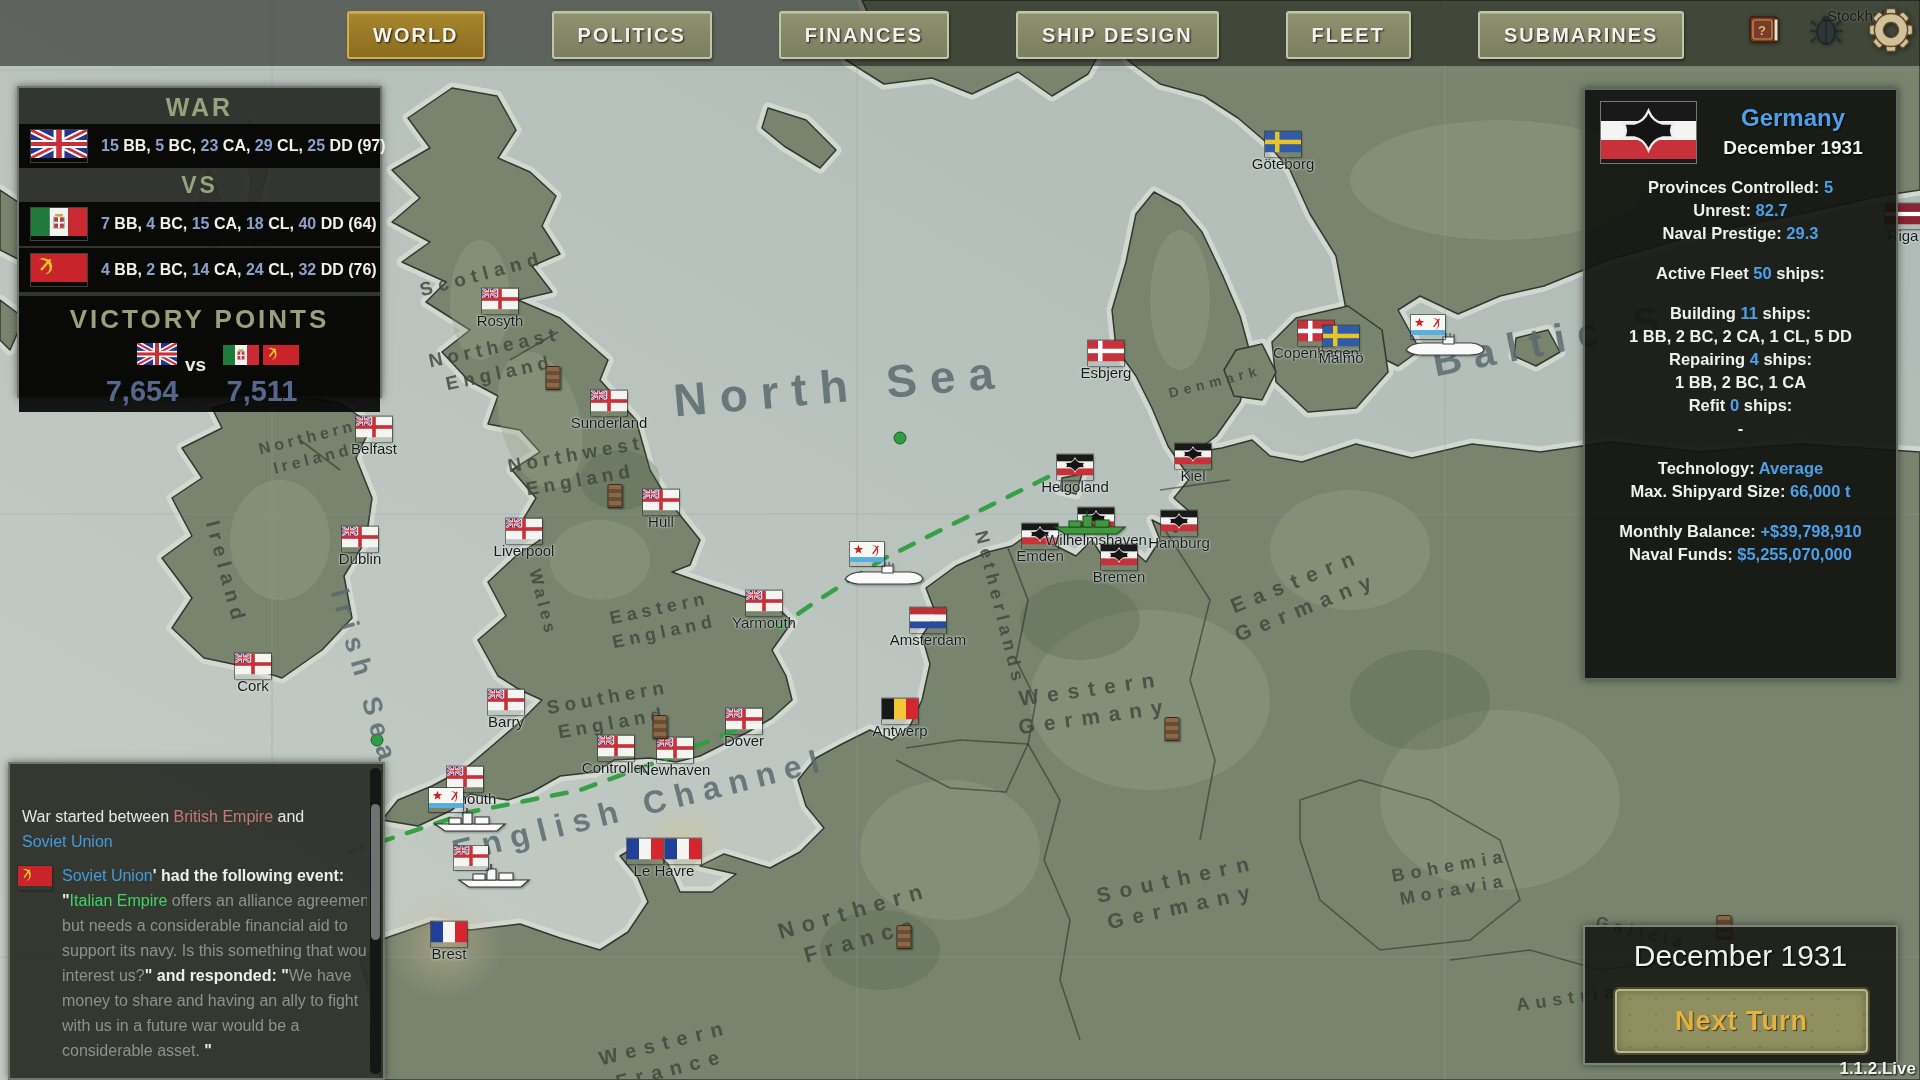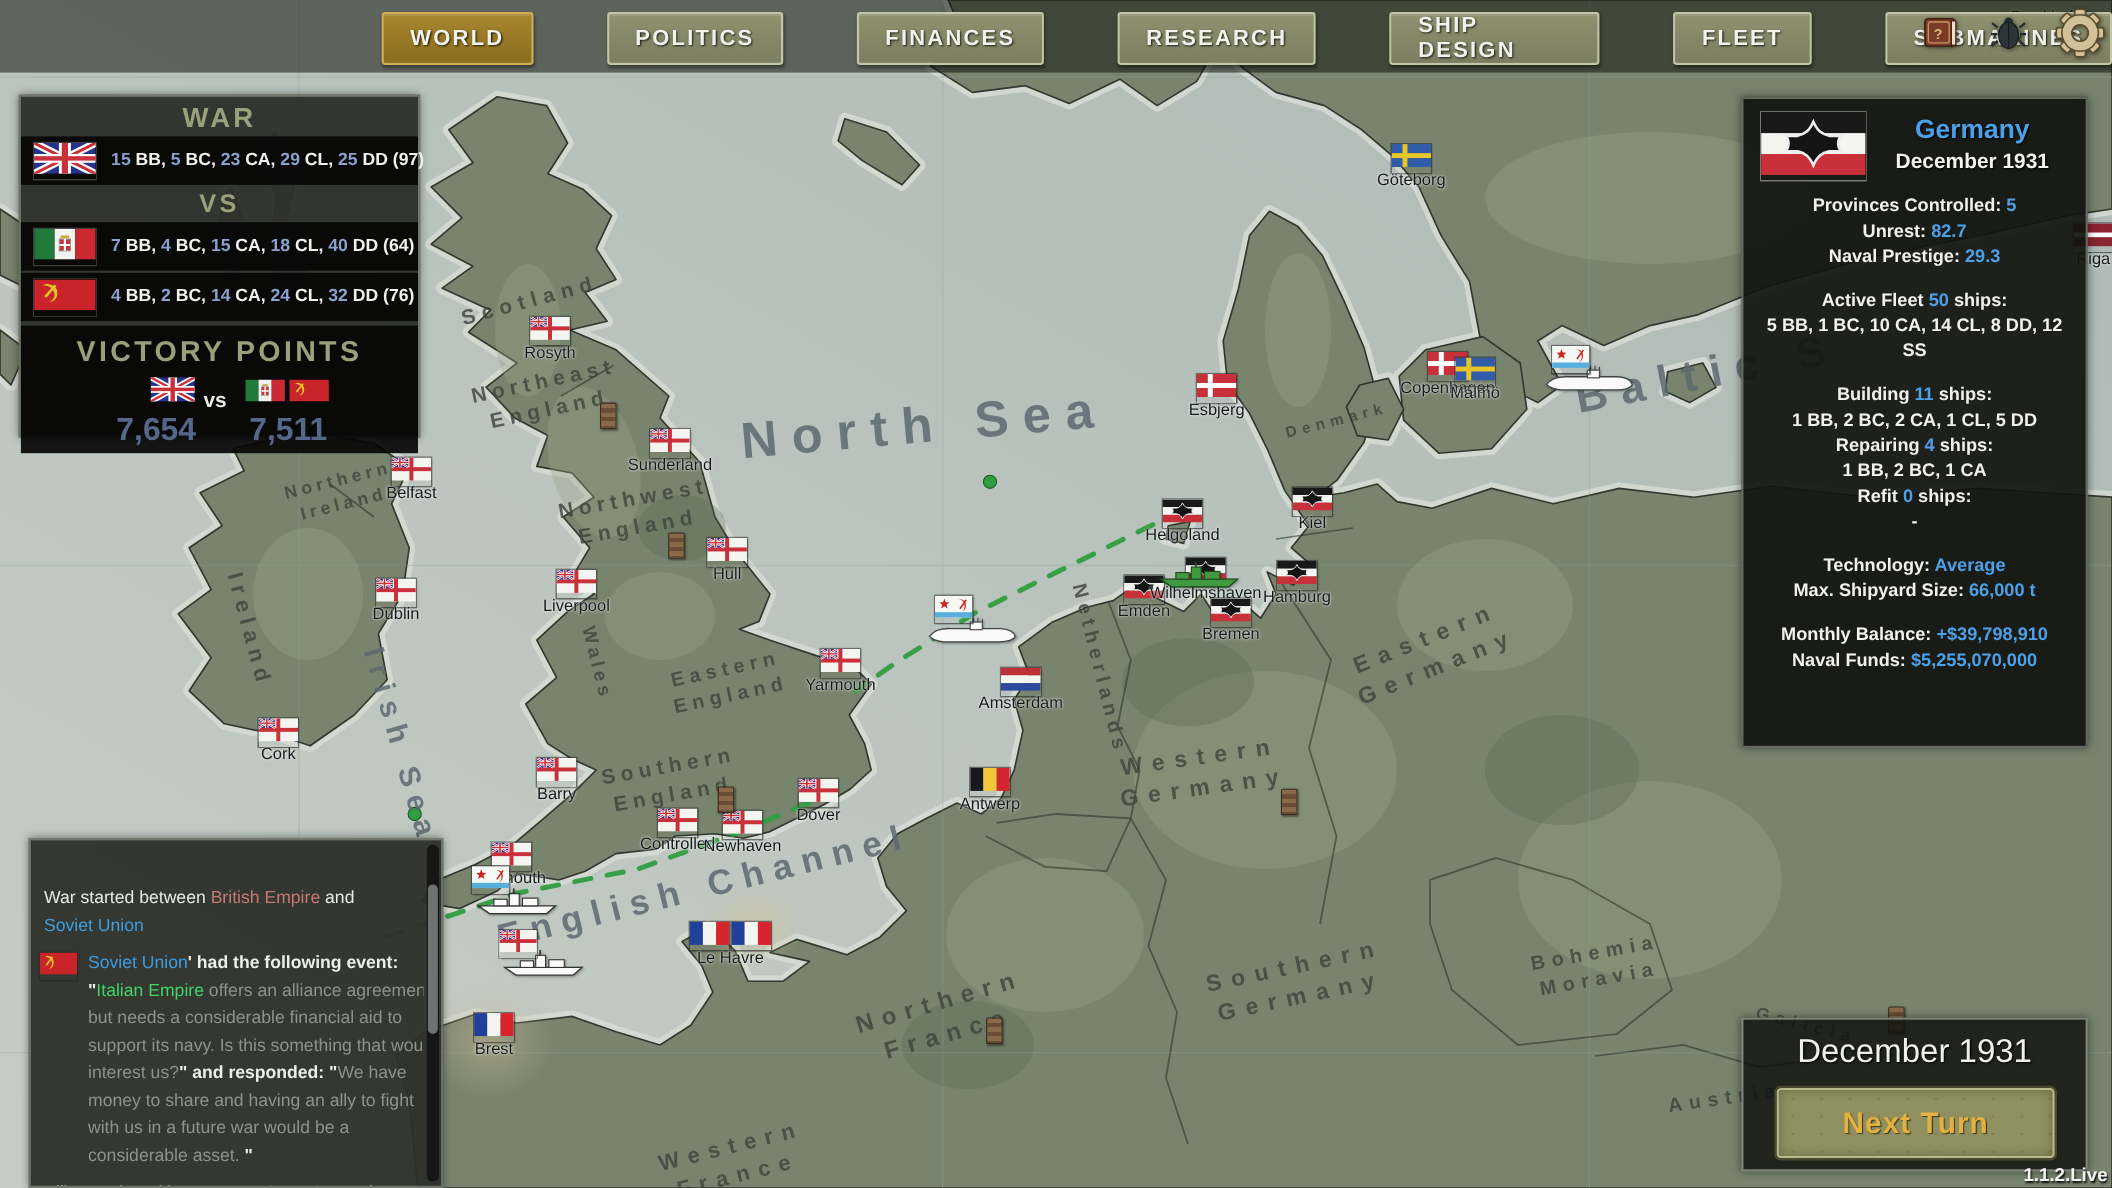--- a/index.html
+++ b/index.html
@@ -76,21 +76,21 @@
   #country-name{position:absolute;left:115px;top:14px;width:186px;text-align:center;
       font-size:24px;font-weight:700;color:#4da0e8;text-shadow:1px 1px 2px #000;}
   #country-date{position:absolute;left:115px;top:47px;width:186px;text-align:center;
       font-size:19px;font-weight:700;color:#f2f2ee;text-shadow:1px 1px 2px #000;}
   #country-lines{position:absolute;left:8px;right:8px;top:86px;text-align:center;}
   .cline{font-size:16.5px;font-weight:700;line-height:23px;white-space:pre-line;}
   .cl-w{color:#f0f0ec;} .cl-v{color:#4da0e8;}
   .cgap{height:17px;}
 
   
-  #event-log{left:26px;top:762px;width:377px;height:318px;z-index:20;background:rgba(44,47,41,.95);}
+  #event-log{left:8px;top:762px;width:377px;height:318px;z-index:20;background:rgba(44,47,41,.95);}
   #log-entries{position:absolute;left:0;top:40px;right:16px;bottom:0;overflow:hidden;}
   .log-entry{position:relative;margin-bottom:9px;}
   .log-entry .log-text{font-size:16px;line-height:25px;white-space:pre;}
   .log-entry.plain{padding-left:12px;}
   .log-entry.event{padding-left:52px;}
   .log-flag{position:absolute;left:8px;top:3px;}
   .c-w{color:#e6e8e4;} .c-wb{color:#eceeea;font-weight:700;} .c-mut{color:#8d928c;}
   .c-blue{color:#3f9be0;} .c-red{color:#c47a72;} .c-green{color:#3fd468;}
   #log-scrollbar{position:absolute;right:2px;top:4px;bottom:4px;width:11px;background:rgba(15,15,15,.8);border-radius:5px;}
   #log-thumb{position:absolute;left:1px;right:1px;top:36px;height:136px;background:#6e7270;border-radius:5px;cursor:pointer;}
@@ -782,21 +782,20 @@
       <div class="tower" style="left: 1172px; top: 729px;"></div>
       <div class="tower" style="left: 904px; top: 937px;"></div>
       <div class="tower" style="left: 1724px; top: 927px;"></div>
     </div>
 
   <div id="topbar">
     <div id="nav-tabs">
         <div class="nav-btn active">WORLD</div>
         <div class="nav-btn">POLITICS</div>
         <div class="nav-btn">FINANCES</div>
-        <div class="nav-btn">RESEARCH</div>
         <div class="nav-btn">SHIP DESIGN</div>
         <div class="nav-btn">FLEET</div>
         <div class="nav-btn">SUBMARINES</div>
       </div>
     <div id="topbar-icons">
         <div class="tb-icon"><svg width="38" height="32" viewBox="0 0 38 32">
     <rect x="4" y="3" width="27" height="25" rx="3" fill="#7a3c28" stroke="#401c10" stroke-width="1.5"></rect>
     <rect x="28" y="5" width="4" height="22" fill="#e8e0cc" stroke="#401c10" stroke-width="1"></rect>
     <rect x="7" y="6" width="19" height="19" rx="2" fill="none" stroke="#c89858" stroke-width="1.2"></rect>
     <text x="16" y="21" font-size="13" font-weight="bold" fill="#d8b878" text-anchor="middle" font-family="Liberation Sans, sans-serif">?</text>
@@ -912,22 +911,20 @@
           </svg></span>
       </div>
     <div id="country-name">Germany</div>
     <div id="country-date">December 1931</div>
     <div id="country-lines">
         <div class="cline"><span class="cl-w">Provinces Controlled: </span><span class="cl-v">5</span></div>
         <div class="cline"><span class="cl-w">Unrest: </span><span class="cl-v">82.7</span></div>
         <div class="cline"><span class="cl-w">Naval Prestige: </span><span class="cl-v">29.3</span></div>
         <div class="cgap"></div>
         <div class="cline"><span class="cl-w">Active Fleet </span><span class="cl-v">50</span><span class="cl-w"> ships:</span></div>
-        <div class="cline"><span class="cl-w">5 BB, 1 BC, 10 CA, 14 CL, 8 DD, 12
-SS</span></div>
         <div class="cgap"></div>
         <div class="cline"><span class="cl-w">Building </span><span class="cl-v">11</span><span class="cl-w"> ships:</span></div>
         <div class="cline"><span class="cl-w">1 BB, 2 BC, 2 CA, 1 CL, 5 DD</span></div>
         <div class="cline"><span class="cl-w">Repairing </span><span class="cl-v">4</span><span class="cl-w"> ships:</span></div>
         <div class="cline"><span class="cl-w">1 BB, 2 BC, 1 CA</span></div>
         <div class="cline"><span class="cl-w">Refit </span><span class="cl-v">0</span><span class="cl-w"> ships:</span></div>
         <div class="cline"><span class="cl-w">-</span></div>
         <div class="cgap"></div>
         <div class="cline"><span class="cl-w">Technology: </span><span class="cl-v">Average</span></div>
         <div class="cline"><span class="cl-w">Max. Shipyard Size: </span><span class="cl-v">66,000 t</span></div>

